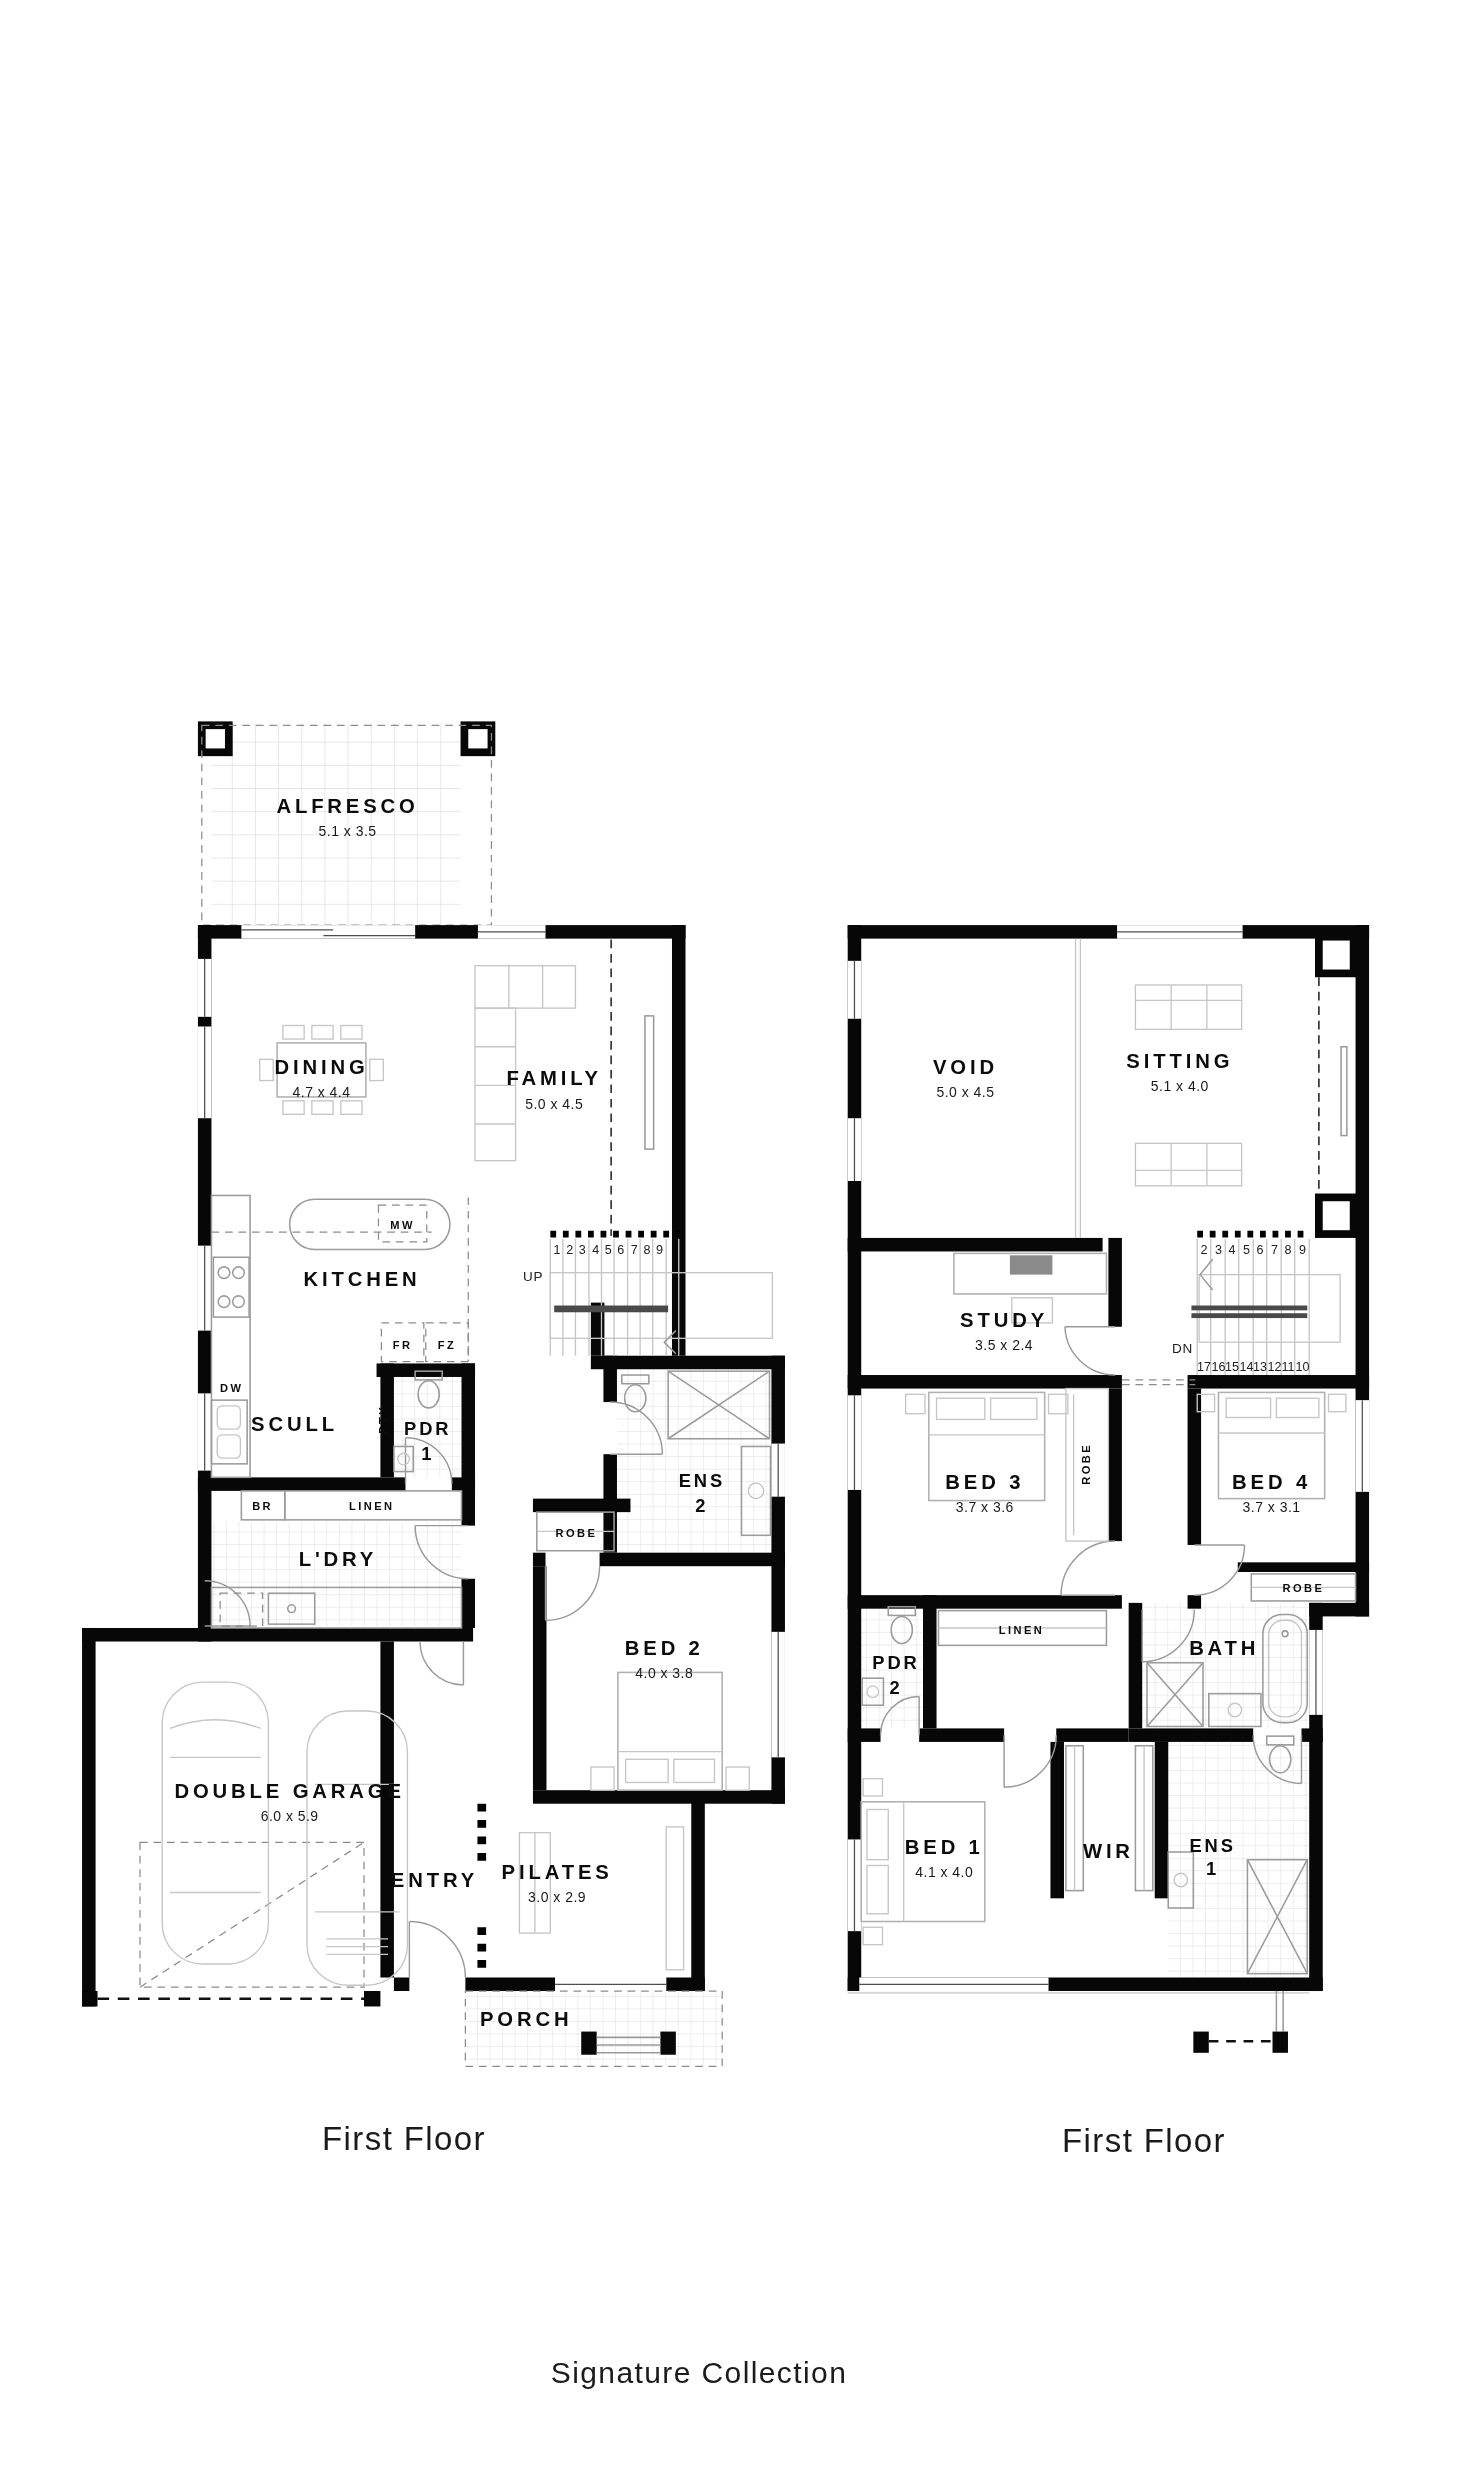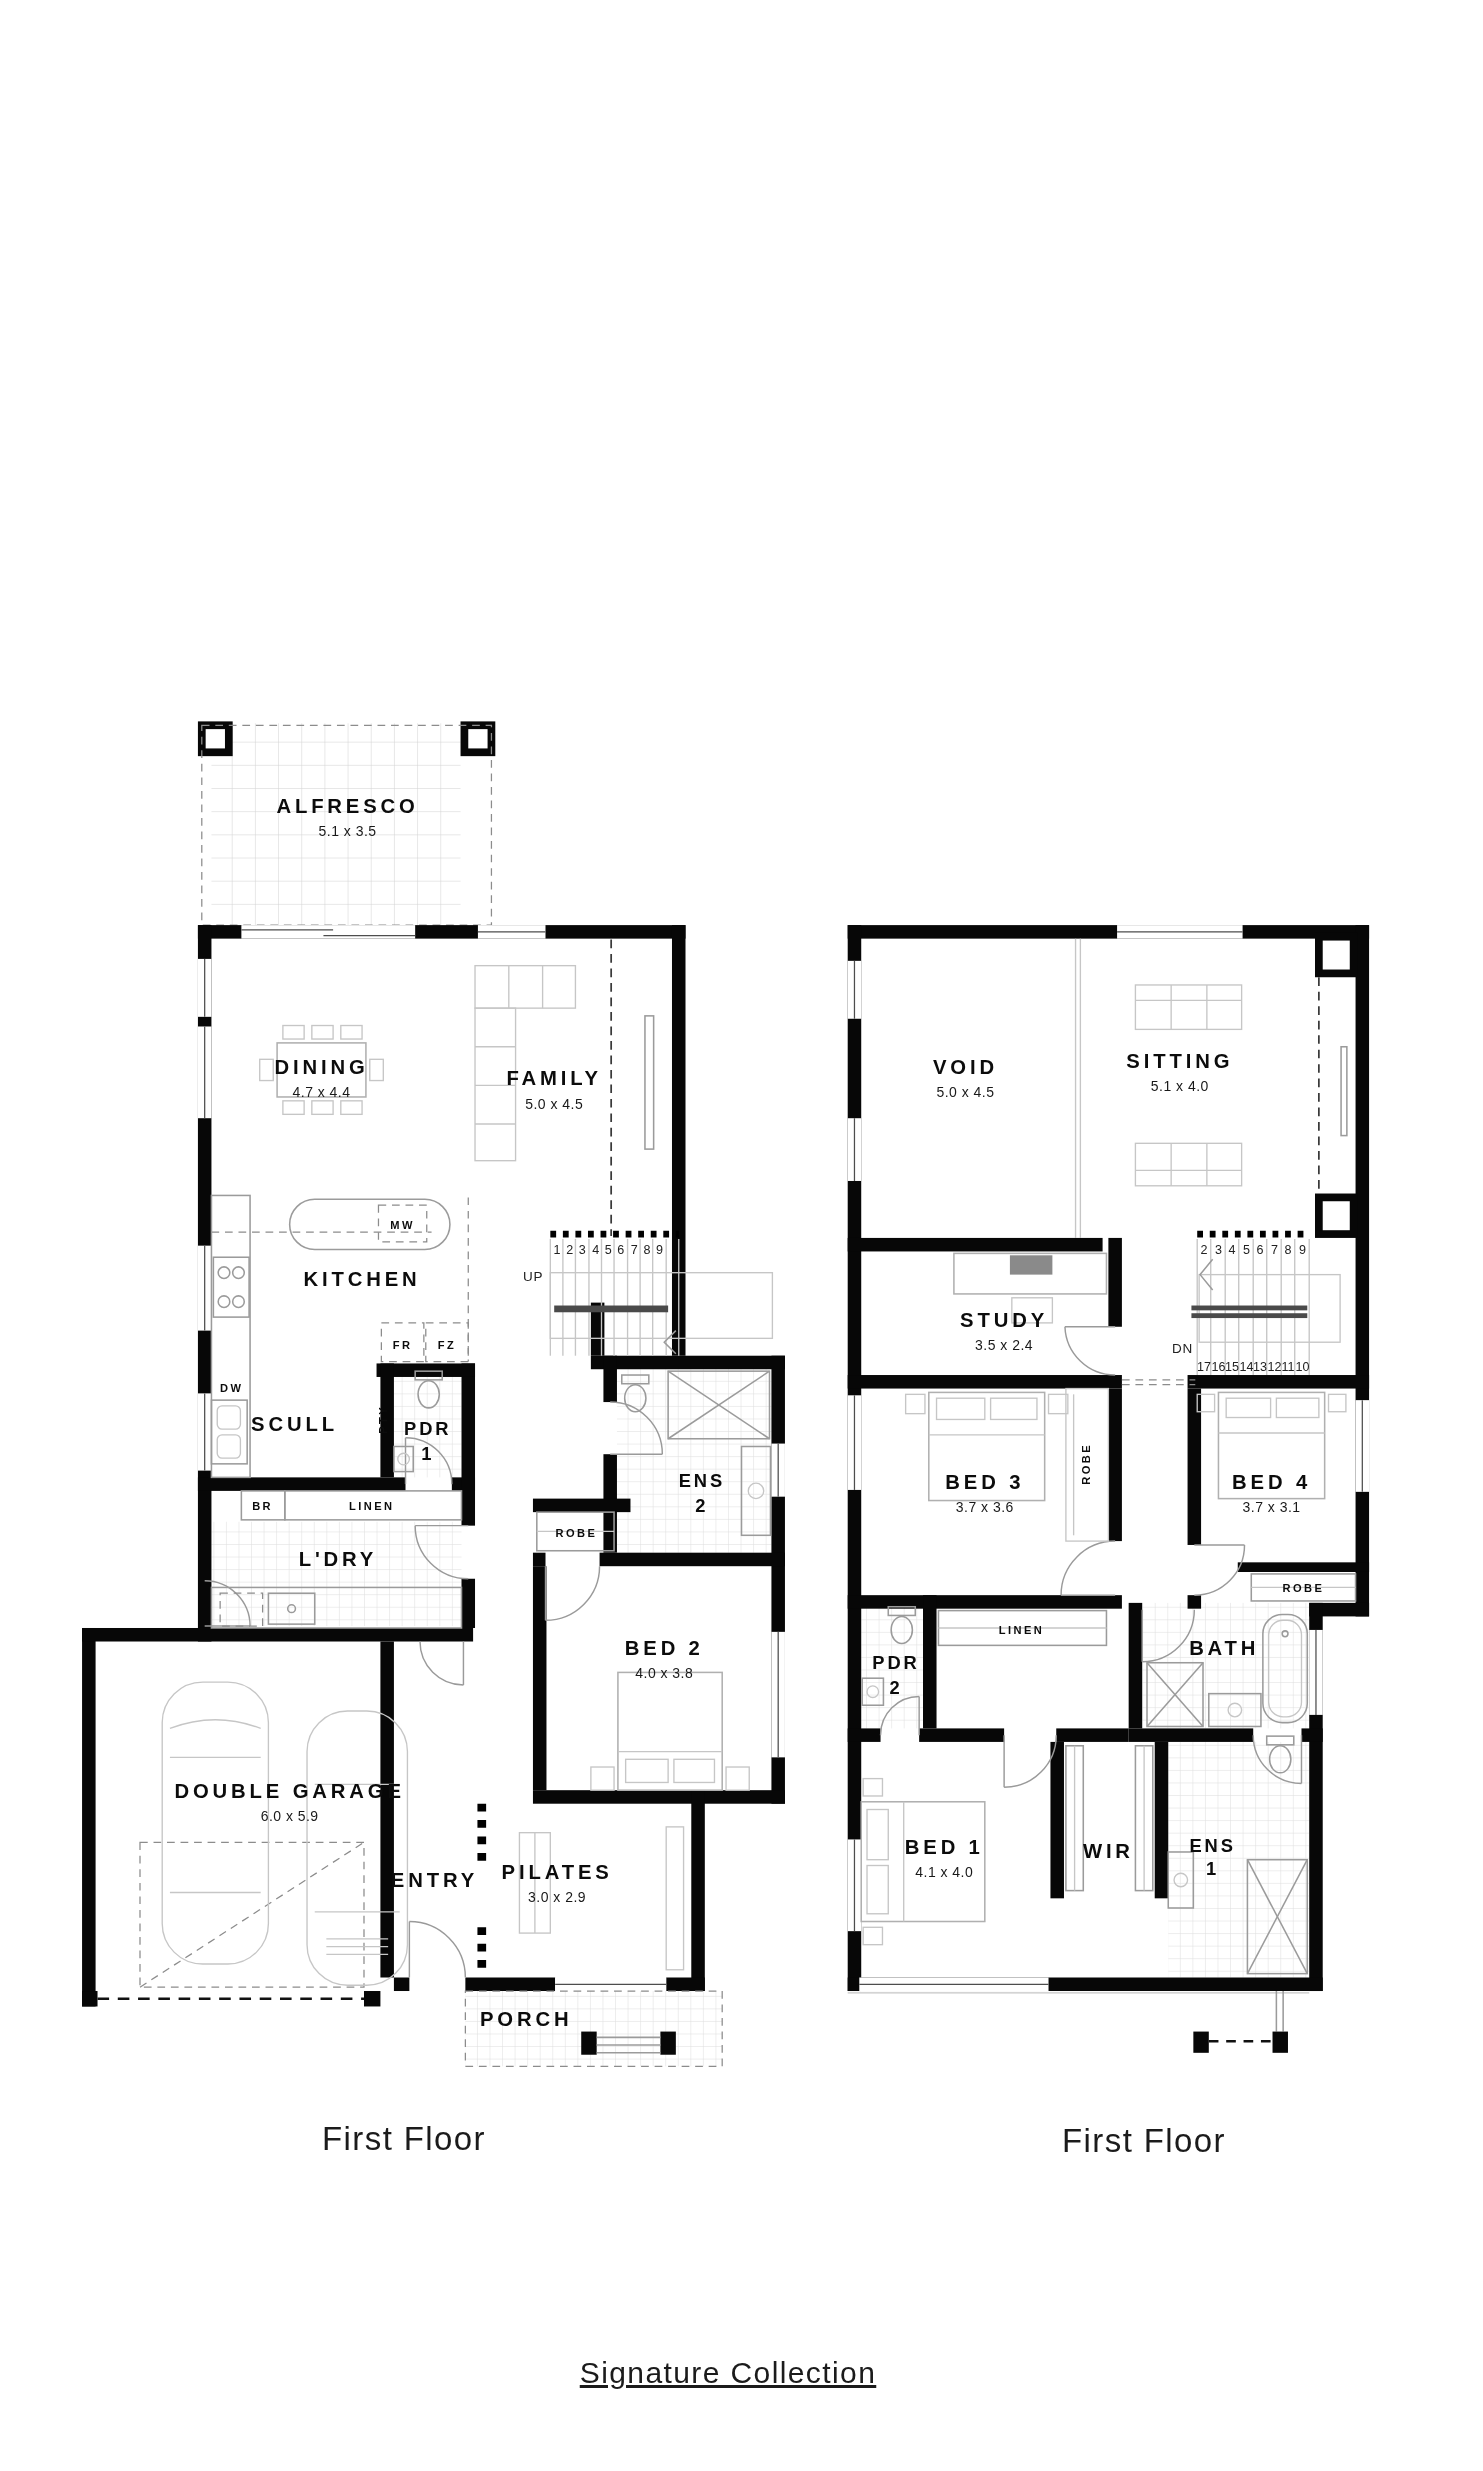--- a/index.html
+++ b/index.html
@@ -557,14 +557,14 @@
       <text x="978" y="1944" class="dm">4.1 x 4.0</text>
       <text x="1148" y="1924" class="rm">WIR</text>
       <text x="1256" y="1918" class="rs">ENS</text>
       <text x="1256" y="1942" class="rs">1</text>
     </g>
   </g>
 </svg>
 
 <div class="caption" style="left:404px; top:2120px;">First Floor</div>
 <div class="caption" style="left:1144px; top:2122px;">First Floor</div>
-<div class="footer-caption" style="left:728px; top:2356px;text-decoration:underline;">Signature Collection</div>
+<div class="footer-caption" style="left:699px; top:2356px;">Signature Collection</div>
 
 
 </body></html>

